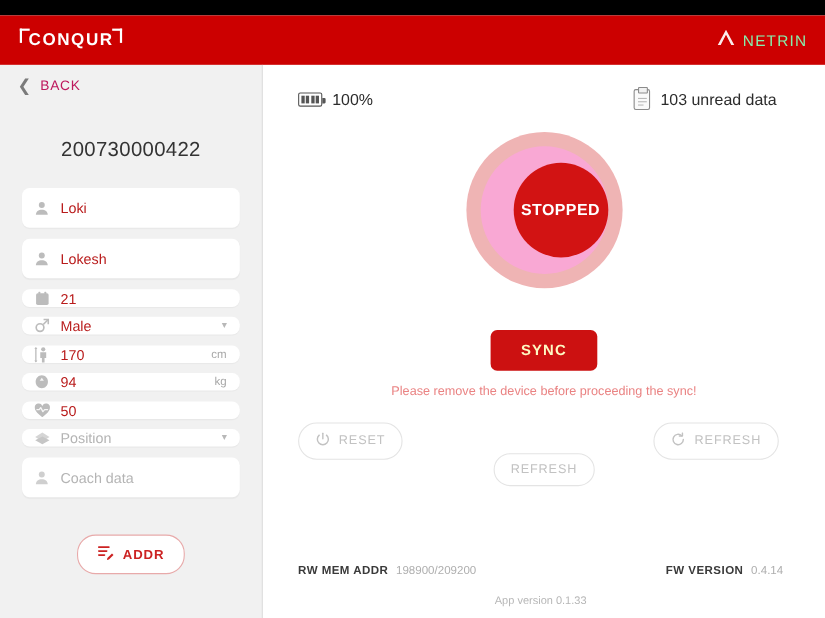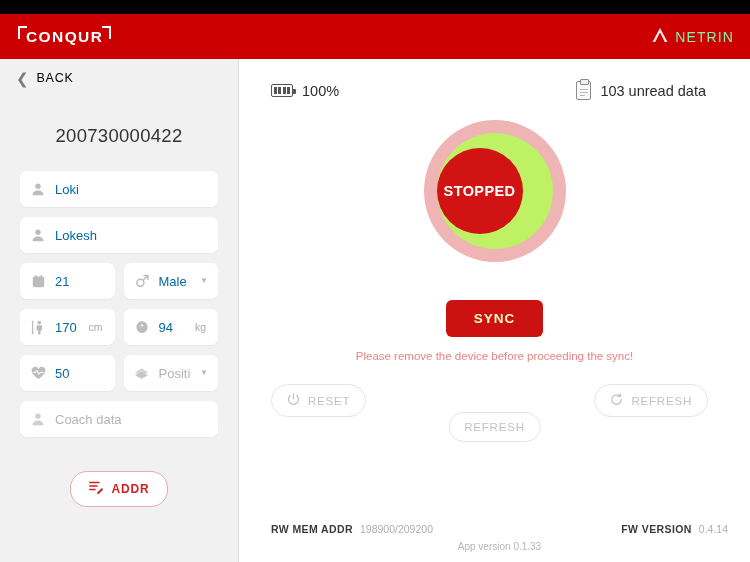--- a/index.html
+++ b/index.html
@@ -102,21 +102,21 @@
     margin-left: -8px;
     padding-left: 4px;
     cursor: pointer;
   }
   .back-chev {
     color: #7b7b7b;
     font-size: 15px;
     line-height: 1;
   }
   .back-label {
-    color: #000000;
+    color: #be185d;
     font-size: 12.5px;
     letter-spacing: 0.7px;
   }
 
   .device-id {
     text-align: center;
     font-size: 18.5px;
     color: #333333;
     margin-top: 28px;
     margin-bottom: 24px;
@@ -128,35 +128,35 @@
     border-radius: 7px;
     height: 36px;
     display: flex;
     align-items: center;
     padding: 0 10px;
     margin-bottom: 10px;
     gap: 9px;
     box-shadow: 0 1px 1px rgba(0,0,0,0.04);
   }
   .field.half { flex: 1 1 0; min-width: 0; }
-  .field-row { display: flex; gap: 9px; margin-bottom: 10px; }
+  .field-row { display: flex; gap: 9px; margin-bottom: 10px; flex-direction: column; }
   .field-row .field { margin-bottom: 0; }
 
   .f-icon {
     flex: 0 0 auto;
     width: 16px;
     height: 16px;
     display: flex;
     align-items: center;
     justify-content: center;
     color: #bcbcbc;
   }
   .f-value {
     font-size: 13px;
-    color: #0369a1;
+    color: #b91c1c;
     flex: 1 1 auto;
     white-space: nowrap;
     overflow: hidden;
   }
   .f-value.placeholder { color: #b4b4b4; }
   .f-unit {
     font-size: 10.5px;
     color: #a8a8a8;
     flex: 0 0 auto;
     padding-right: 2px;
@@ -286,24 +286,24 @@
     border-radius: 50%;
     background: #efb4b4;
     display: flex;
     align-items: center;
     justify-content: center;
   }
   .ring-mid {
     width: 116px;
     height: 116px;
     border-radius: 50%;
-    background: #bef264;
-    display: flex;
-    align-items: center;
-    justify-content: flex-start;
+    background: #f9a8d4;
+    display: flex;
+    align-items: center;
+    justify-content: flex-end;
   }
   .ring-inner {
     width: 86px;
     height: 86px;
     border-radius: 50%;
     background: #d21313;
     display: flex;
     align-items: center;
     justify-content: center;
     cursor: pointer;
@@ -360,21 +360,21 @@
     cursor: pointer;
     font-family: "Liberation Sans", sans-serif;
   }
   .btn-reset { position: absolute; left: 10px; top: 0; }
   .btn-update { position: absolute; left: 50%; transform: translateX(-50%); top: 28px; }
   .btn-refresh { position: absolute; right: 20px; top: 0; }
 
   
   .footer {
     position: absolute;
-    left: 0; right: 0; bottom: 10px;
+    left: 0; right: 16px; bottom: 10px;
     padding: 0 22px 0 32px;
   }
   .footer-line {
     display: flex;
     align-items: baseline;
     justify-content: space-between;
     gap: 10px;
   }
   .fi { display: flex; align-items: baseline; gap: 7px; }
   .fi-label {
@@ -386,21 +386,21 @@
   }
   .fi-value {
     font-size: 10.5px;
     color: #aeaeae;
     white-space: nowrap;
   }
   .app-version {
     text-align: center;
     font-size: 10px;
     color: #b6b6b6;
-    margin-top: 6px;
+    margin-top: 16px;
   }
 </style>
 </head>
 <body>
 
 <div id="app">
 
   <div class="status-strip"></div>
 
   <div class="header">

